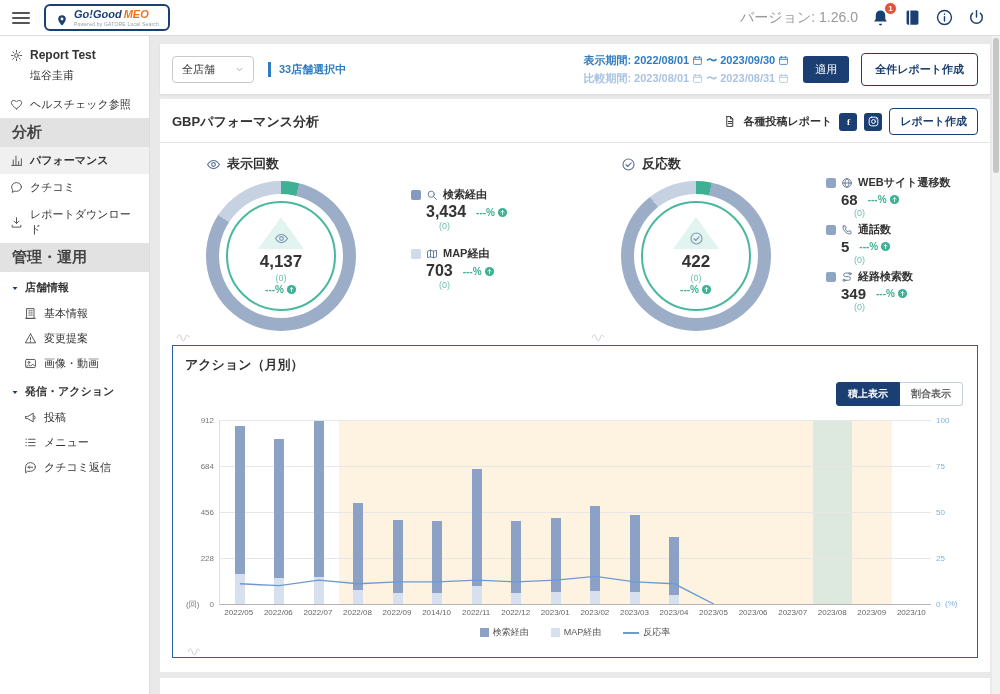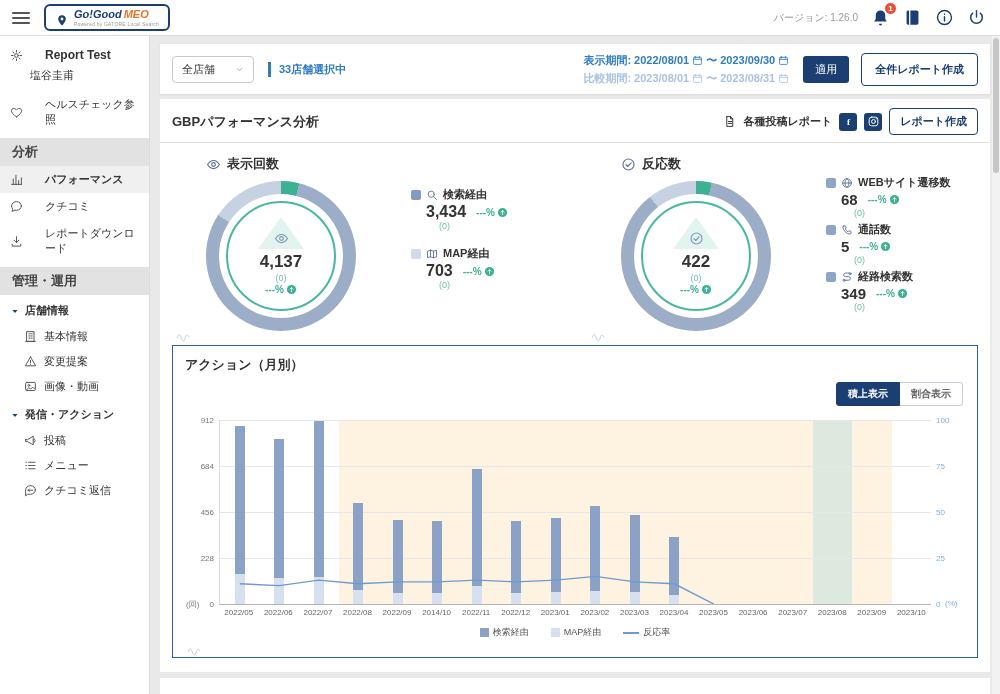--- a/index.html
+++ b/index.html
@@ -9,32 +9,32 @@
 .topbar{position:absolute;top:0;left:0;right:0;height:36px;background:#fff;border-bottom:1px solid #dcdcdc;display:flex;align-items:center;z-index:6}
 .hamburger{width:18px;height:12px;margin:0 14px 0 12px;display:flex;flex-direction:column;justify-content:space-between;cursor:pointer}
 .hamburger span{display:block;height:2px;background:#555;border-radius:1px}
 .logo-box{display:flex;align-items:flex-end;gap:5px;border:2px solid #1b3f72;border-radius:6px;padding:2px 9px;height:27px}
 .logo-box .icn{width:14px;height:14px;color:#1b3f72}
 .logo-text{line-height:1.05}
 .logo-main{font-size:11px;font-weight:bold;color:#1b3f72;font-style:italic}
 .logo-meo{font-size:11px;font-weight:bold;color:#e8762c;font-style:italic;margin-left:2px}
 .logo-tag{font-size:5px;color:#999;letter-spacing:.2px}
 .topbar-right{margin-left:auto;display:flex;align-items:center;gap:13px;padding-right:14px}
-.version{font-size:10px;color:#9a9a9a}
+.version{font-size:14px;color:#9a9a9a}
 .tb-icon{width:19px;height:19px;color:#1b3f72;position:relative;cursor:pointer;display:inline-flex}
 .tb-icon .icn{width:100%;height:100%;color:#1b3f72}
 .badge{position:absolute;top:-6px;right:-7px;background:#e8503a;color:#fff;border-radius:50%;min-width:13px;height:13px;font-size:8px;font-weight:bold;display:flex;align-items:center;justify-content:center;border:1px solid #fff}
 
 .sidebar{position:absolute;top:36px;left:0;width:150px;bottom:0;background:#fff;border-right:1px solid #ddd;padding-top:6px;font-size:11px;color:#333;z-index:5}
-.side-link{display:flex;align-items:center;gap:22px;padding:6px 10px;cursor:pointer}
+.side-link{display:flex;align-items:center;gap:7px;padding:6px 10px;cursor:pointer}
 .side-link .icn,.side-child .icn{width:13px;height:13px;color:#555;flex:none}
 .side-link.active{background:#f0f0f0;font-weight:bold}
 [data-name="sidebar-item-account"]{font-weight:bold;font-size:12px}
 .side-sub{padding:0 10px 8px 30px;font-size:11px;color:#333}
-.side-section{background:#e2e2e2;padding:5px 12px;font-weight:bold;font-size:13px;color:#444;margin-top:5px}
+.side-section{background:#e2e2e2;padding:5px 12px;font-weight:bold;font-size:15px;color:#444;}
 .side-group{display:flex;align-items:center;gap:5px;padding:8px 10px 6px;font-weight:bold;cursor:pointer}
 .side-group .icn{width:10px;height:10px;color:#1b3f72;flex:none}
 .side-child{display:flex;align-items:center;gap:7px;padding:5px 10px 5px 24px;cursor:pointer}
 
 .main{position:absolute;left:150px;top:36px;right:8px;bottom:0;overflow:hidden;padding:8px 2px 0 10px}
 .filterbar{background:#fff;height:50px;display:flex;align-items:center;padding:8px 12px;box-shadow:0 1px 2px rgba(0,0,0,.07)}
 .store-select{border:1px solid #c9c9c9;border-radius:4px;padding:5px 9px;font-size:11px;color:#333;display:flex;align-items:center;gap:20px;cursor:pointer;background:#fff}
 .store-select .icn{width:9px;height:9px;color:#888}
 .store-count{color:#2e7cc3;font-weight:bold;font-size:11px;border-left:3px solid #2e7cc3;padding-left:8px;margin-left:14px}
 .period-block{margin-left:auto;font-size:11px}

